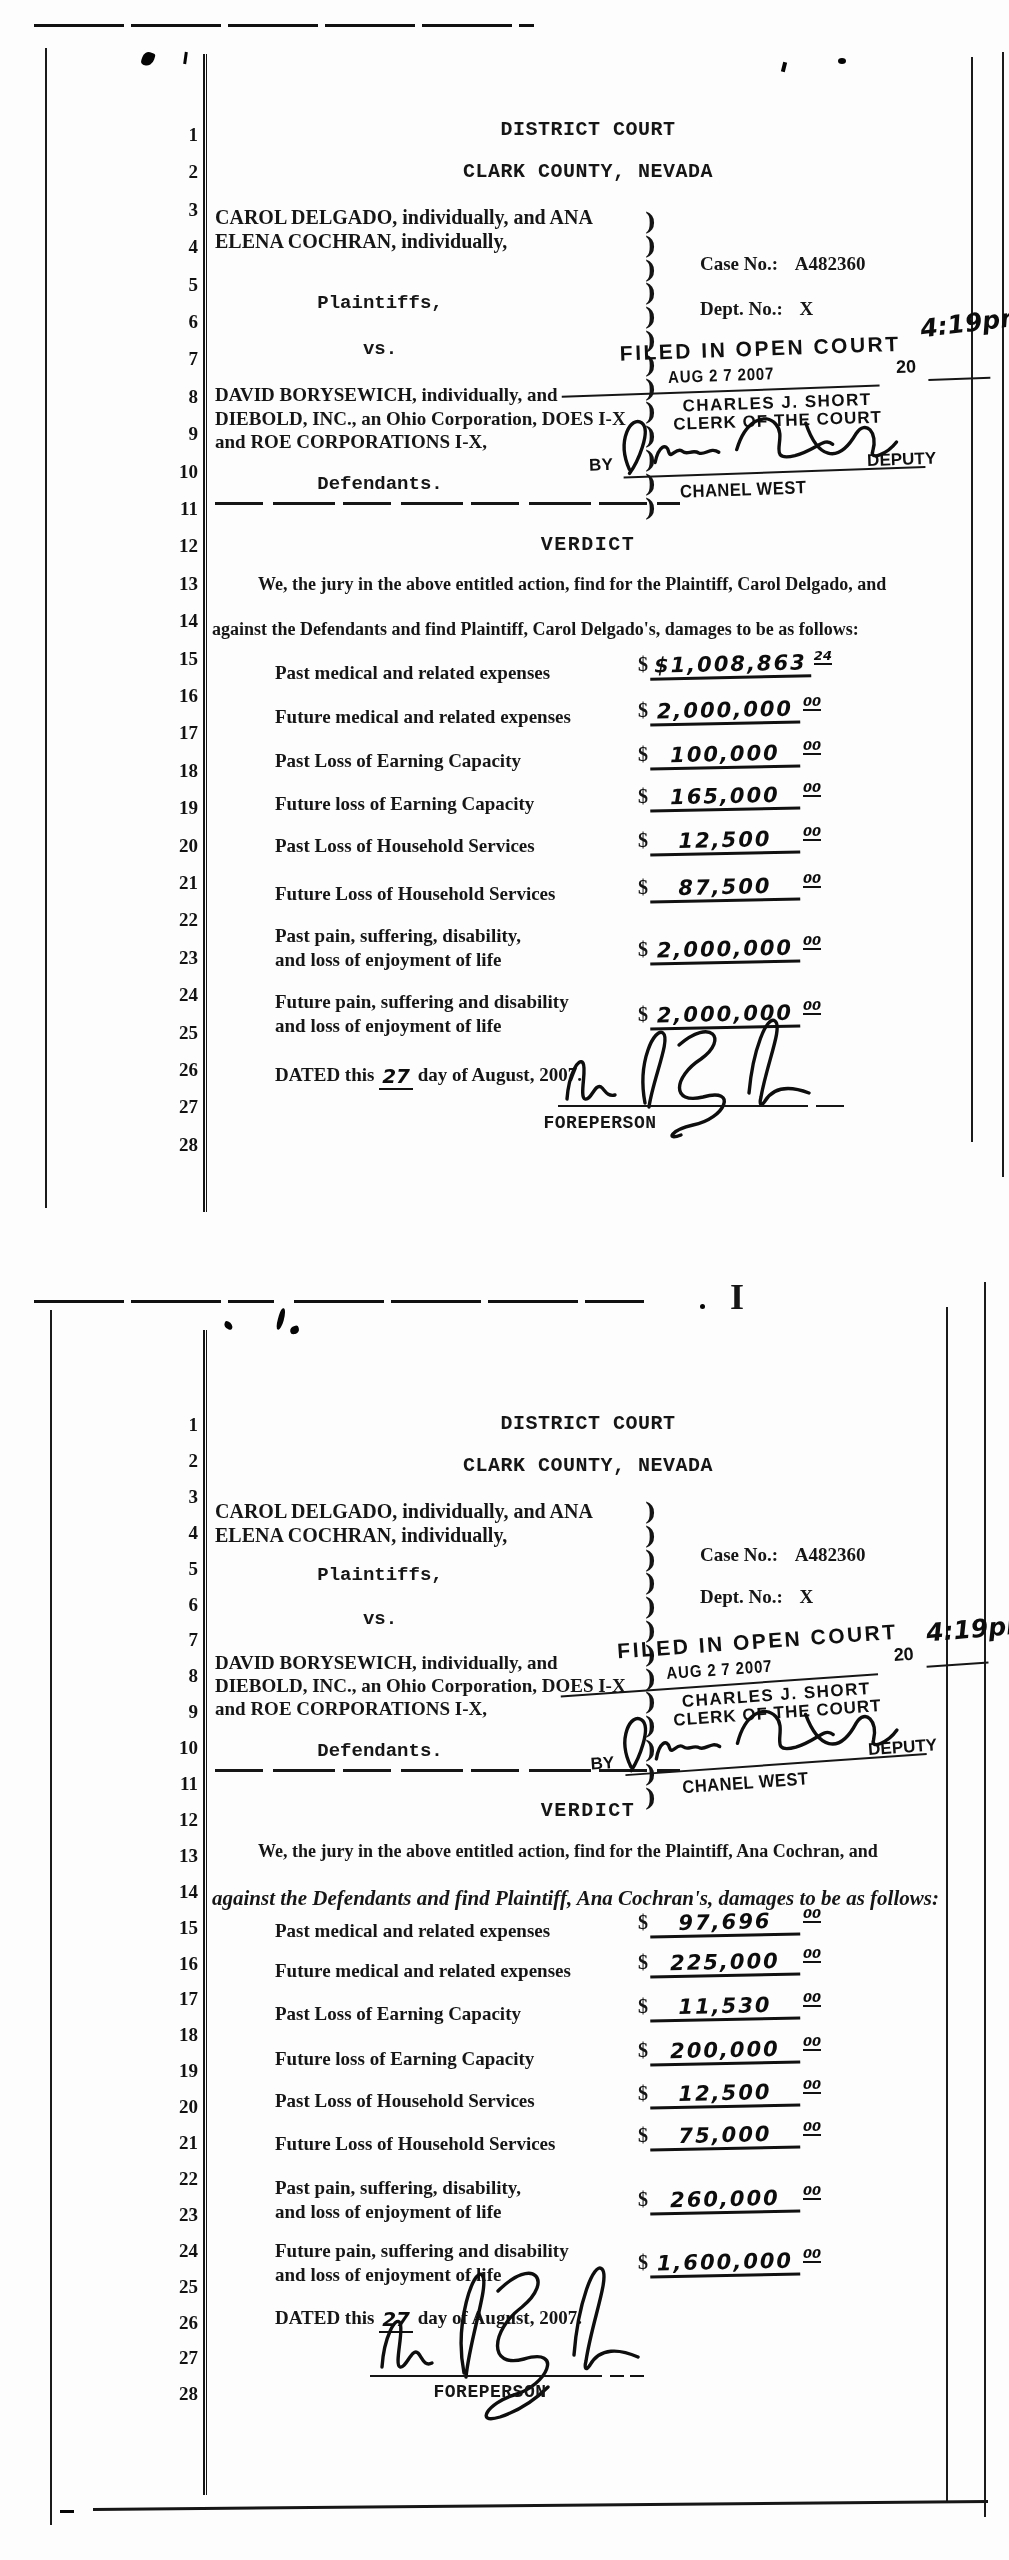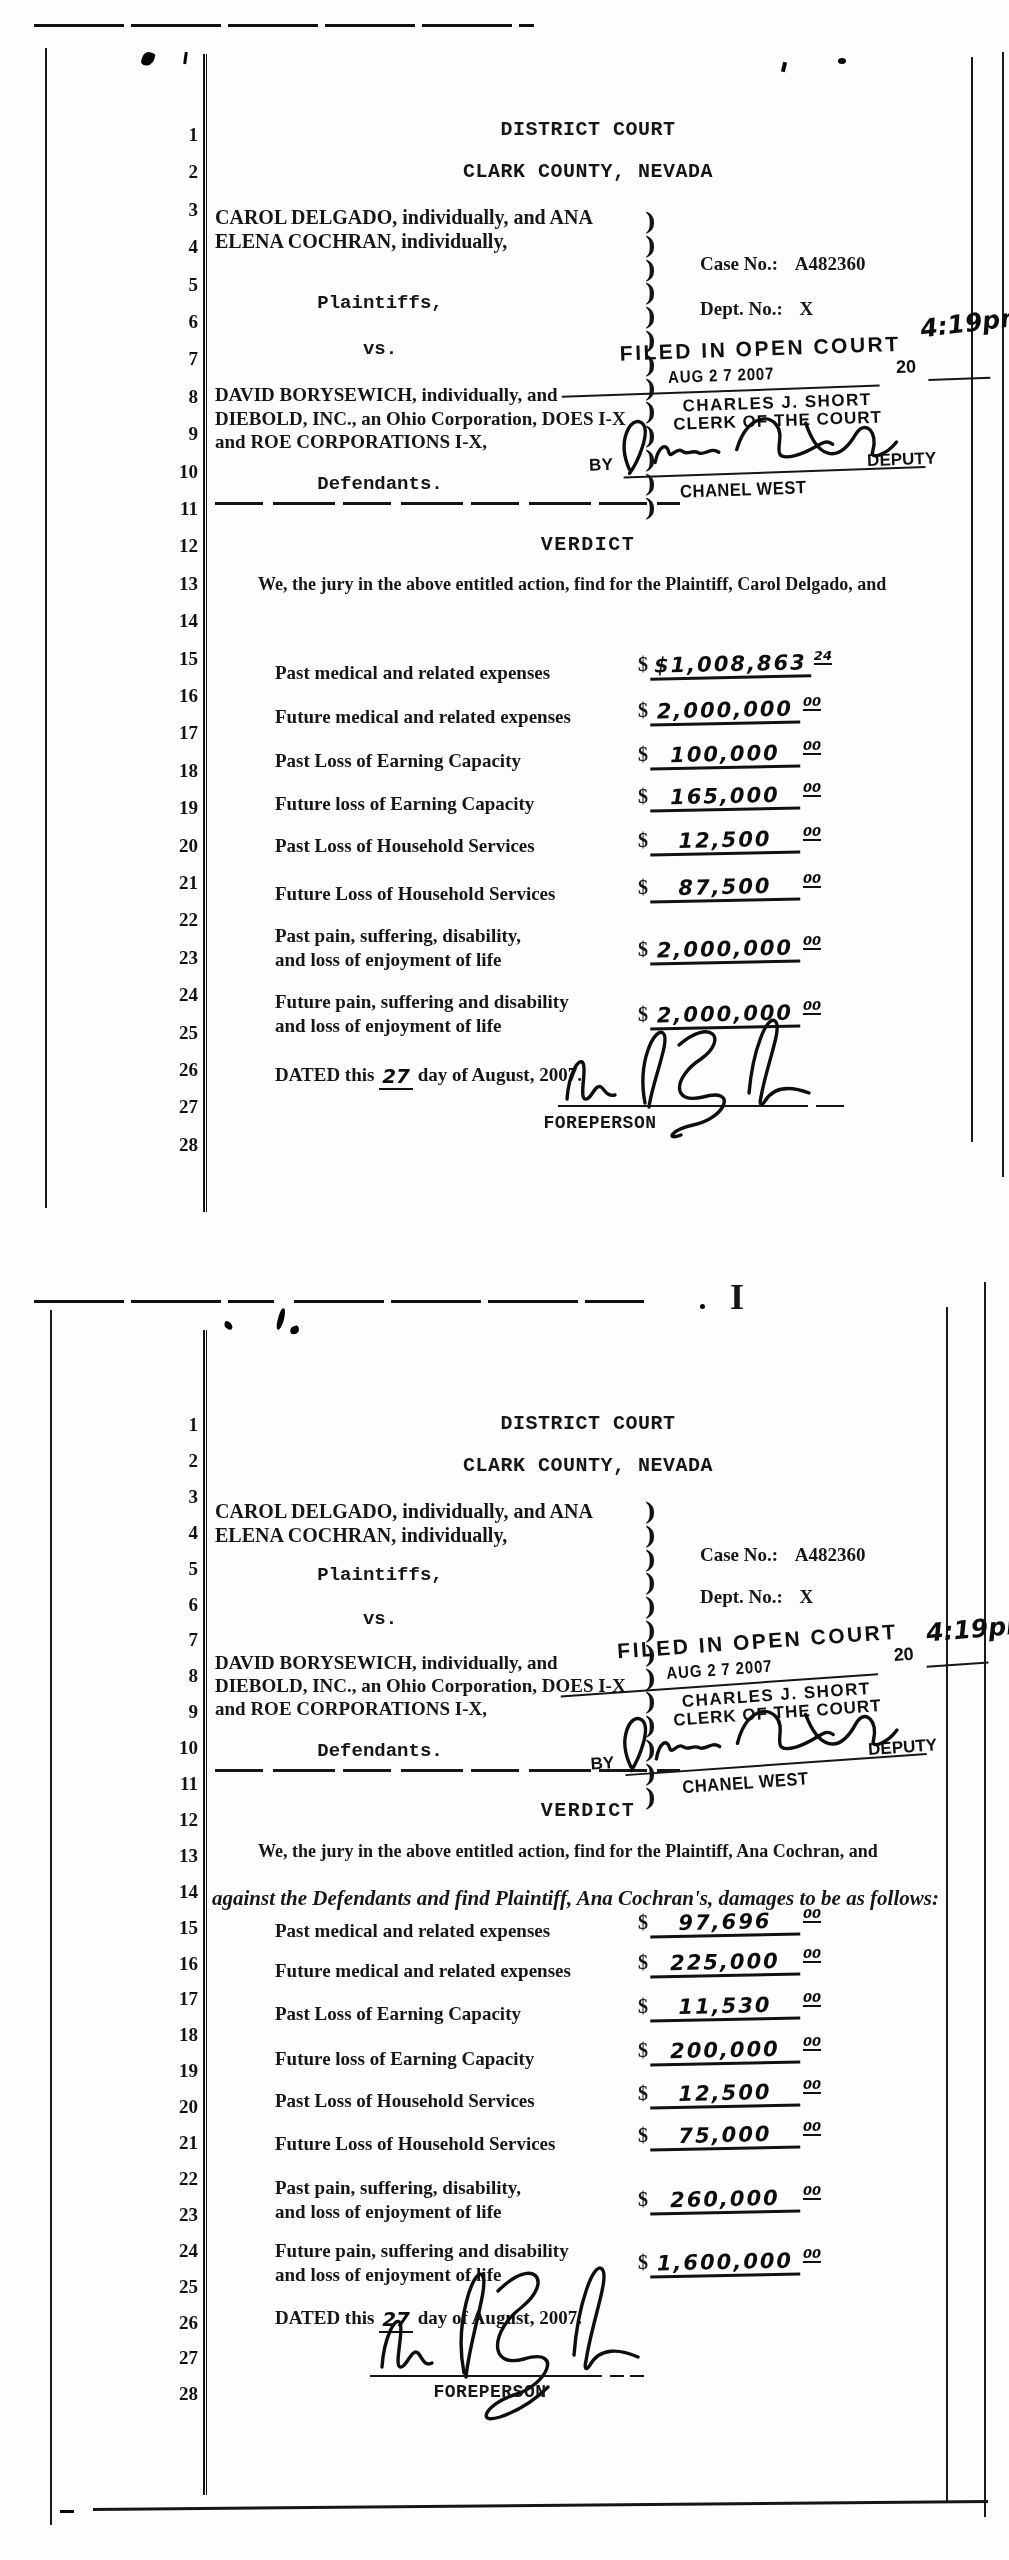--- a/index.html
+++ b/index.html
@@ -128,20 +128,21 @@
       <path d="M44 62 C48 46 56 42 58 52 C60 60 66 46 72 52 C76 56 82 50 88 54 C94 57 100 48 108 54"></path>
       <path d="M126 52 C136 22 156 16 166 28 C178 42 154 66 184 60 C206 55 214 42 222 50"></path>
       <path d="M196 28 C206 62 226 72 246 40 C256 26 268 40 262 58 C258 68 276 62 286 50"></path>
     </svg>
   </div>
   <div class="hw" style="position:absolute;left:882px;top:286px;font-size:25px;transform:rotate(-7deg);">4:19pm</div>
 
   <div class="t ctr" style="left:170px;top:511px;width:760px;font-size:20px;letter-spacing:1.5px;">VERDICT</div>
 
   <div class="t" style="left:220px;top:552px;font-size:18px;">We, the jury in the above entitled action, find for the Plaintiff, Carol Delgado, and</div>
+  <div class="t" style="left:174px;top:597px;font-size:18px;">against the Defendants and find Plaintiff, Carol Delgado's, damages to be as follows:</div>
 
   <div class="t" style="left:237px;top:640px;font-size:19px;">Past medical and related expenses</div>
   <div class="t" style="left:237px;top:684px;font-size:19px;">Future medical and related expenses</div>
   <div class="t" style="left:237px;top:728px;font-size:19px;">Past Loss of Earning Capacity</div>
   <div class="t" style="left:237px;top:771px;font-size:19px;">Future loss of Earning Capacity</div>
   <div class="t" style="left:237px;top:813px;font-size:19px;">Past Loss of Household Services</div>
   <div class="t" style="left:237px;top:861px;font-size:19px;">Future Loss of Household Services</div>
   <div class="t" style="left:237px;top:903px;font-size:19px;">
     <span style="display:block;">Past pain, suffering, disability,</span>
     <span style="display:block;margin-top:2px;">and loss of enjoyment of life</span>

